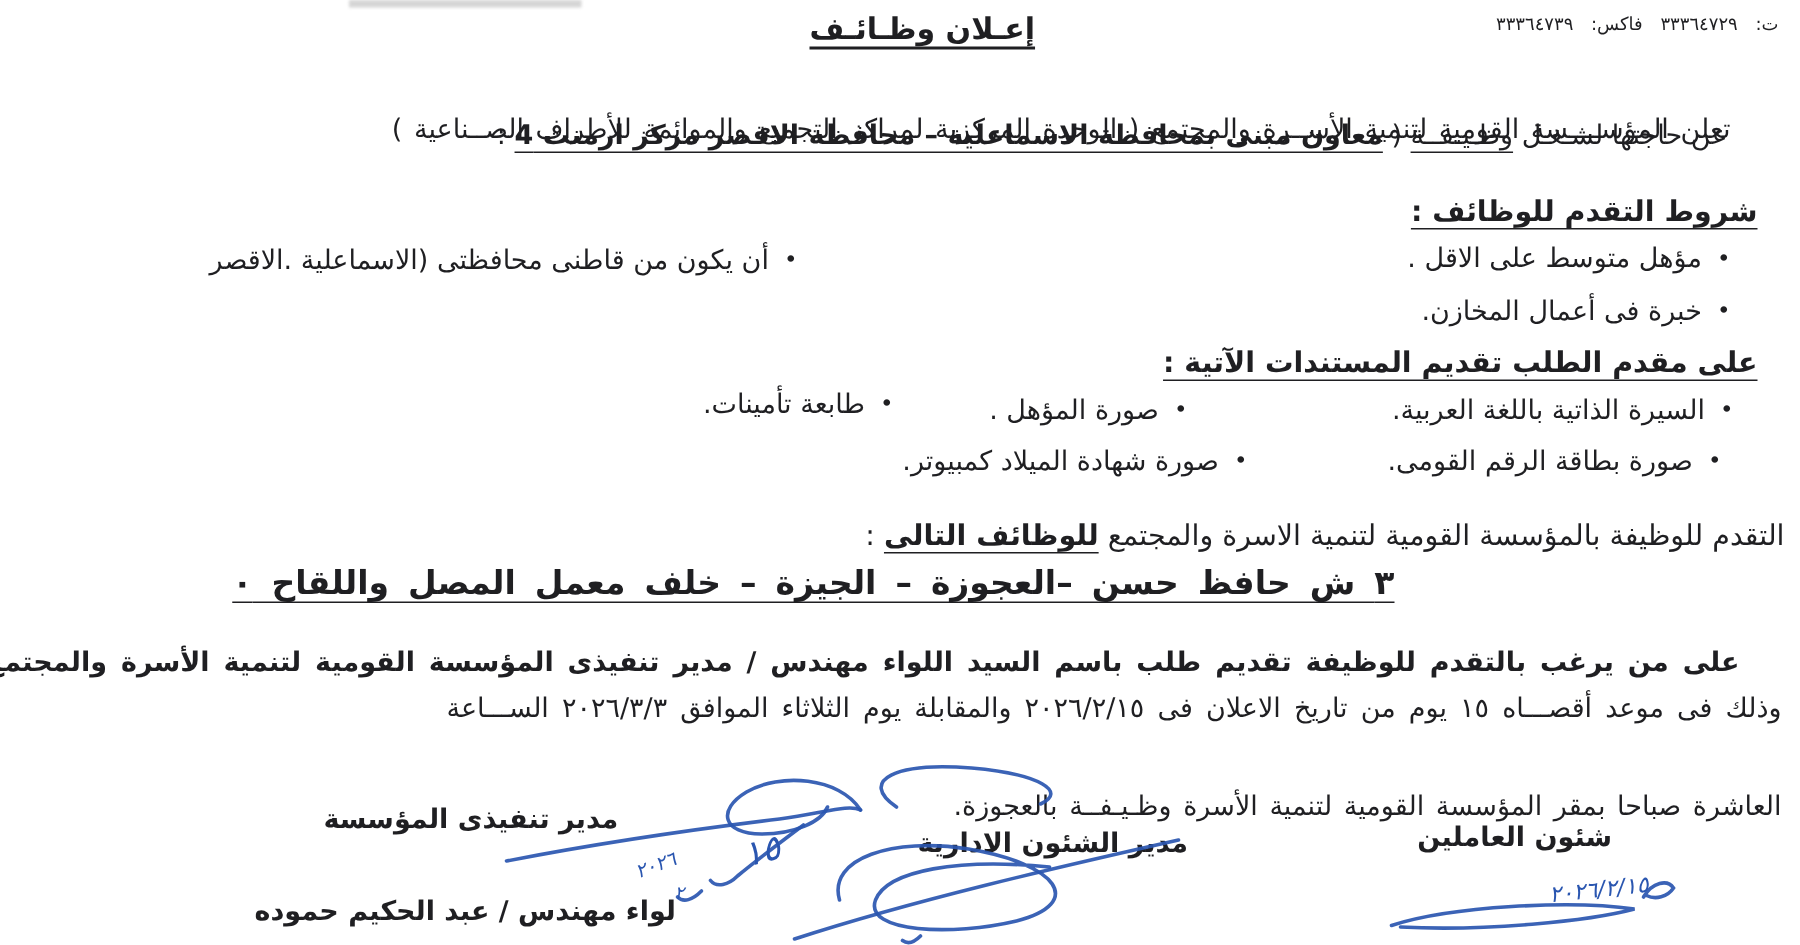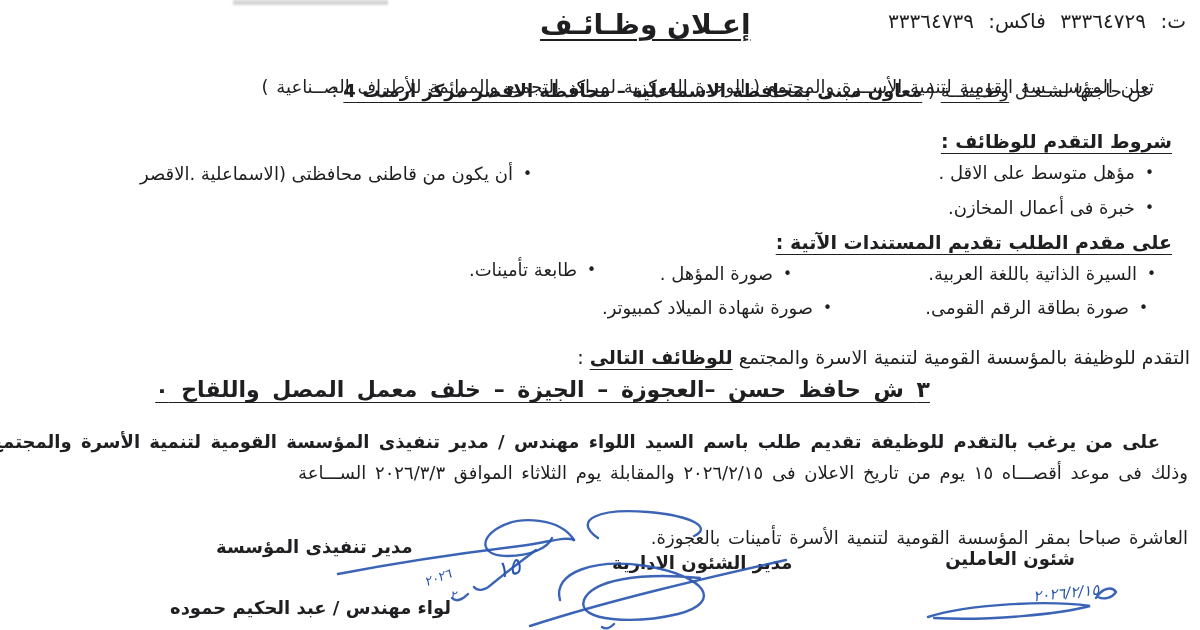--- a/index.html
+++ b/index.html
@@ -4,22 +4,22 @@
 <style>
   html,body{margin:0;padding:0;background:#ffffff;}
   body{width:1200px;height:630px;overflow:hidden;direction:rtl;}
   .page{
     position:relative;width:1200px;height:630px;background:#fff;
     font-family:"DejaVu Sans",sans-serif;color:var(--text-ink,#1f1f22);
   }
   .abs{position:absolute;white-space:nowrap;line-height:1.25;}
   .b{font-weight:bold;}
   .u{text-decoration:underline;text-underline-offset:5px;text-decoration-thickness:1.4px;}
-  .fs16{font-size:20px;} .fs18{font-size:18px;} .fs19{font-size:19px;}
-  .fs20{font-size:28px;} .fs22{font-size:22px;}
+  .fs16{font-size:12px;} .fs18{font-size:18px;} .fs19{font-size:19px;}
+  .fs20{font-size:20px;} .fs22{font-size:22px;}
   .ws2{word-spacing:2px;margin-top:34px;} .ws3{word-spacing:3px;} .ws5{word-spacing:5px;} .ws8{word-spacing:8px;}
   .bullet{display:inline-block;margin-left:10px;font-size:0.85em;transform:translateY(-1px);}
   .hand{color:var(--ink-blue,#2a56b0);font-style:italic;}
   .smudge{position:absolute;top:0;left:233px;width:155px;height:5px;background:#8a8a8a;opacity:.35;filter:blur(1px);}
   svg.ink{position:absolute;top:0;left:0;pointer-events:none;}
   svg.ink path{stroke:var(--ink-blue,#2a56b0);stroke-width:2.4;fill:none;stroke-linecap:round;opacity:.92;}
 </style>
 </head>
 <body>
 
@@ -66,21 +66,21 @@
     <span class="bullet">•</span><span>صورة شهادة الميلاد كمبيوتر.</span>
   </div>
 
   <div class="abs fs19" style="top:346px;right:10px;">
     <span>التقدم للوظيفة بالمؤسسة القومية لتنمية الاسرة والمجتمع </span><span class="b u">للوظائف التالى</span><span> :</span>
   </div>
   <div class="abs fs22 b u ws5" style="top:376px;right:270px;">٣ ش حافظ حسن –العجوزة – الجيزة – خلف معمل المصل واللقاح ٠</div>
 
   <div class="abs fs18 ws3" style="top:431px;right:40px;font-weight:bold;">على من يرغب بالتقدم للوظيفة تقديم طلب باسم السيد اللواء مهندس / مدير تنفيذى المؤسسة القومية لتنمية الأسرة والمجتمع</div>
   <div class="abs fs18 ws3" style="top:462px;right:12px;">وذلك فى موعد أقصـــاه ١٥ يوم من تاريخ الاعلان فى ٢٠٢٦/٢/١٥ والمقابلة يوم الثلاثاء الموافق ٢٠٢٦/٣/٣ الســـاعة</div>
-  <div class="abs fs18 ws2" style="top:493px;right:12px;">العاشرة صباحا بمقر المؤسسة القومية لتنمية الأسرة تأمينات بالعجوزة.</div>
+  <div class="abs fs18 ws2" style="top:493px;right:12px;">العاشرة صباحا بمقر المؤسسة القومية لتنمية الأسرة وظـيـفــة بالعجوزة.</div>
 
   <div class="abs fs18 b" style="top:548px;right:125px;">شئون العاملين</div>
   <div class="abs fs18 b" style="top:552px;left:612px;">مدير الشئون الادارية</div>
   <div class="abs fs18 b" style="top:597px;left:170px;">لواء مهندس / عبد الحكيم حموده</div>
   <div class="abs fs18 b" style="top:536px;left:216px;">مدير تنفيذى المؤسسة</div>
 
   <div class="abs hand" style="top:584px;right:100px;font-size:15px;transform:rotate(-6deg);">٢٠٢٦/٢/١٥</div>
   <div class="abs hand" style="top:554px;left:496px;font-size:23px;transform:rotate(-14deg);">١٥</div>
   <div class="abs hand" style="top:570px;left:424px;font-size:13px;transform:rotate(-20deg);">٢٠٢٦</div>
   <div class="abs hand" style="top:588px;left:450px;font-size:12px;">٢</div>

